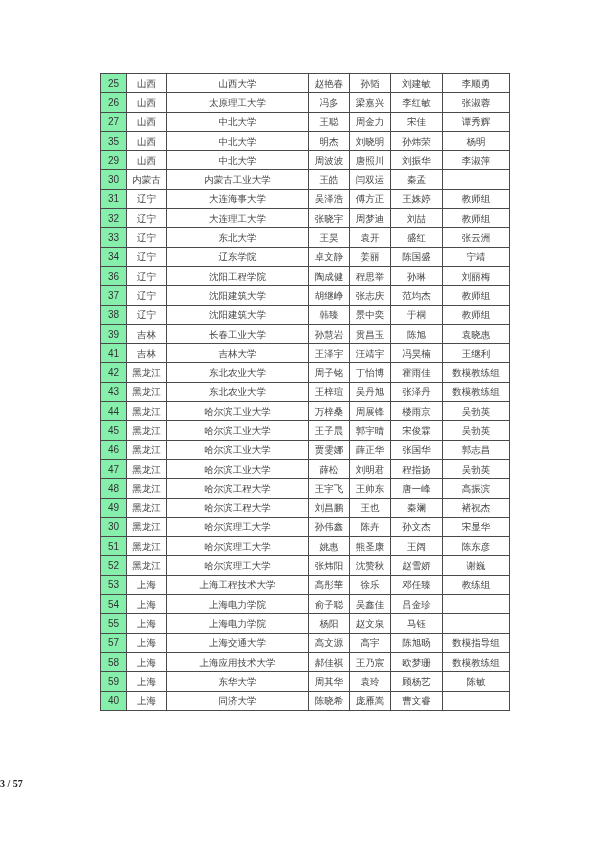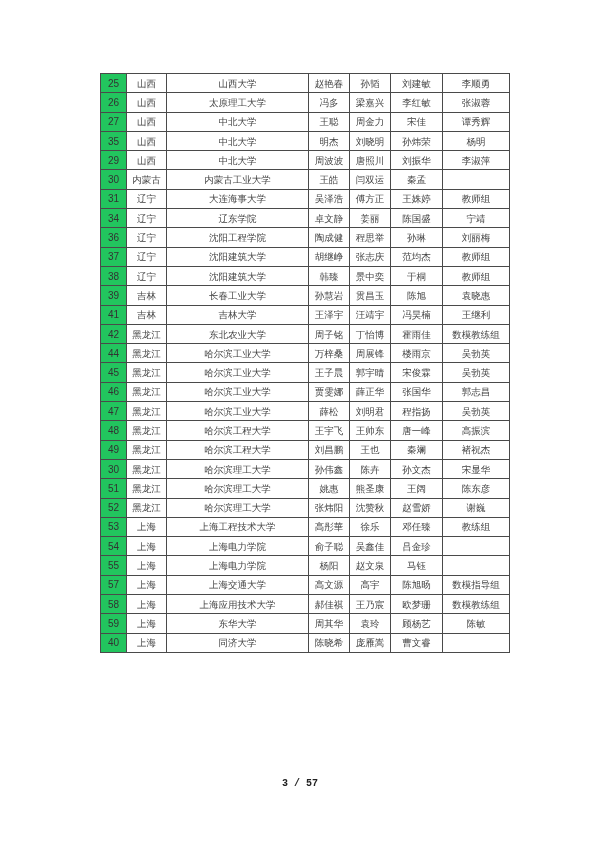--- a/index.html
+++ b/index.html
@@ -36,34 +36,34 @@
       border: 1px solid #4a4a4a;
       text-align: center;
       vertical-align: middle;
       font-size: 9.5px;
       line-height: 11px;
       white-space: nowrap;
       overflow: hidden;
       color: #444444;
     }
     table.roster td.num {
-      background: #22c55e;
+      background: #86efac;
       font-family: "Liberation Sans", sans-serif;
       font-size: 10px;
       color: #333333;
     }
     td.c-prov { }
     td.c-school { }
     .footer {
       position: absolute;
       top: 778px;
       left: 0;
       width: 600px;
-      text-align: center;
-      font-family: Liberation Mono, monospace;
+      text-align: left;
+      font-family: Liberation Serif, serif;
       font-weight: bold;
       font-size: 10px;
       color: #222222;
     }
   </style>
 </head>
 <body>
 
 <div class="page">
   <table class="roster">
@@ -134,20 +134,38 @@
         <tr>
           <td class="num">31</td>
           <td class="c-prov">辽宁</td>
           <td class="c-school">大连海事大学</td>
           <td>吴泽浩</td>
           <td>傅方正</td>
           <td>王姝婷</td>
           <td>教师组</td>
         </tr>
         <tr>
+          <td class="num">32</td>
+          <td class="c-prov">辽宁</td>
+          <td class="c-school">大连理工大学</td>
+          <td>张晓宇</td>
+          <td>周梦迪</td>
+          <td>刘喆</td>
+          <td>教师组</td>
+        </tr>
+        <tr>
+          <td class="num">33</td>
+          <td class="c-prov">辽宁</td>
+          <td class="c-school">东北大学</td>
+          <td>王昊</td>
+          <td>袁开</td>
+          <td>盛红</td>
+          <td>张云洲</td>
+        </tr>
+        <tr>
           <td class="num">34</td>
           <td class="c-prov">辽宁</td>
           <td class="c-school">辽东学院</td>
           <td>卓文静</td>
           <td>姜丽</td>
           <td>陈国盛</td>
           <td>宁靖</td>
         </tr>
         <tr>
           <td class="num">36</td>
@@ -197,20 +215,29 @@
         <tr>
           <td class="num">42</td>
           <td class="c-prov">黑龙江</td>
           <td class="c-school">东北农业大学</td>
           <td>周子铭</td>
           <td>丁怡博</td>
           <td>霍雨佳</td>
           <td>数模教练组</td>
         </tr>
         <tr>
+          <td class="num">43</td>
+          <td class="c-prov">黑龙江</td>
+          <td class="c-school">东北农业大学</td>
+          <td>王梓瑄</td>
+          <td>吴丹旭</td>
+          <td>张泽丹</td>
+          <td>数模教练组</td>
+        </tr>
+        <tr>
           <td class="num">44</td>
           <td class="c-prov">黑龙江</td>
           <td class="c-school">哈尔滨工业大学</td>
           <td>万梓桑</td>
           <td>周展锋</td>
           <td>楼雨京</td>
           <td>吴勃英</td>
         </tr>
         <tr>
           <td class="num">45</td>

